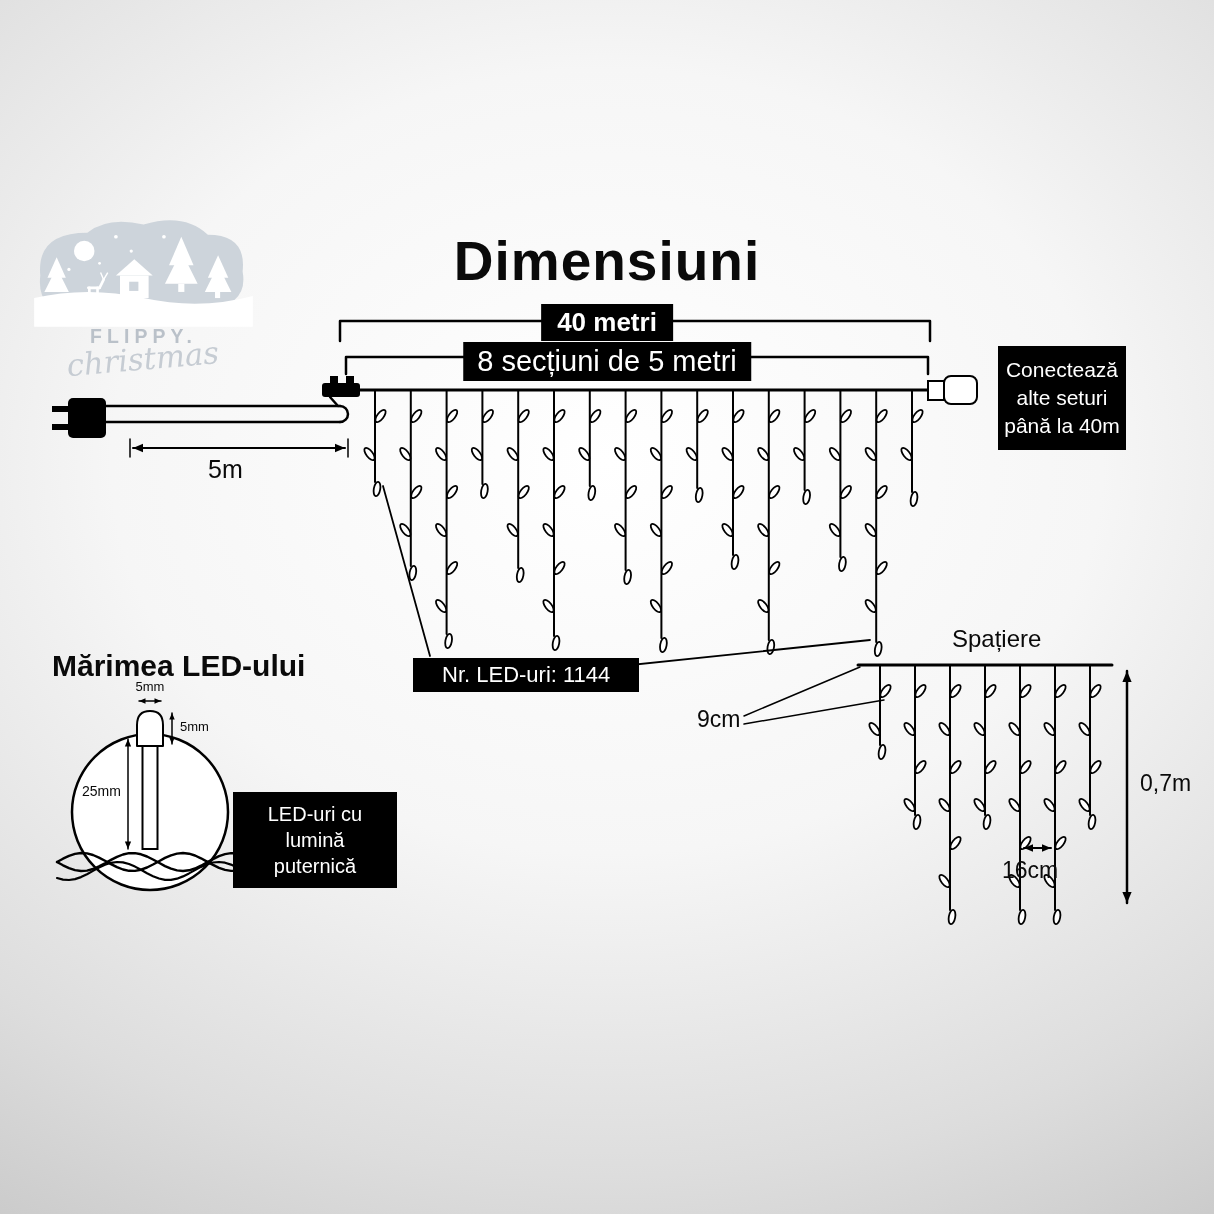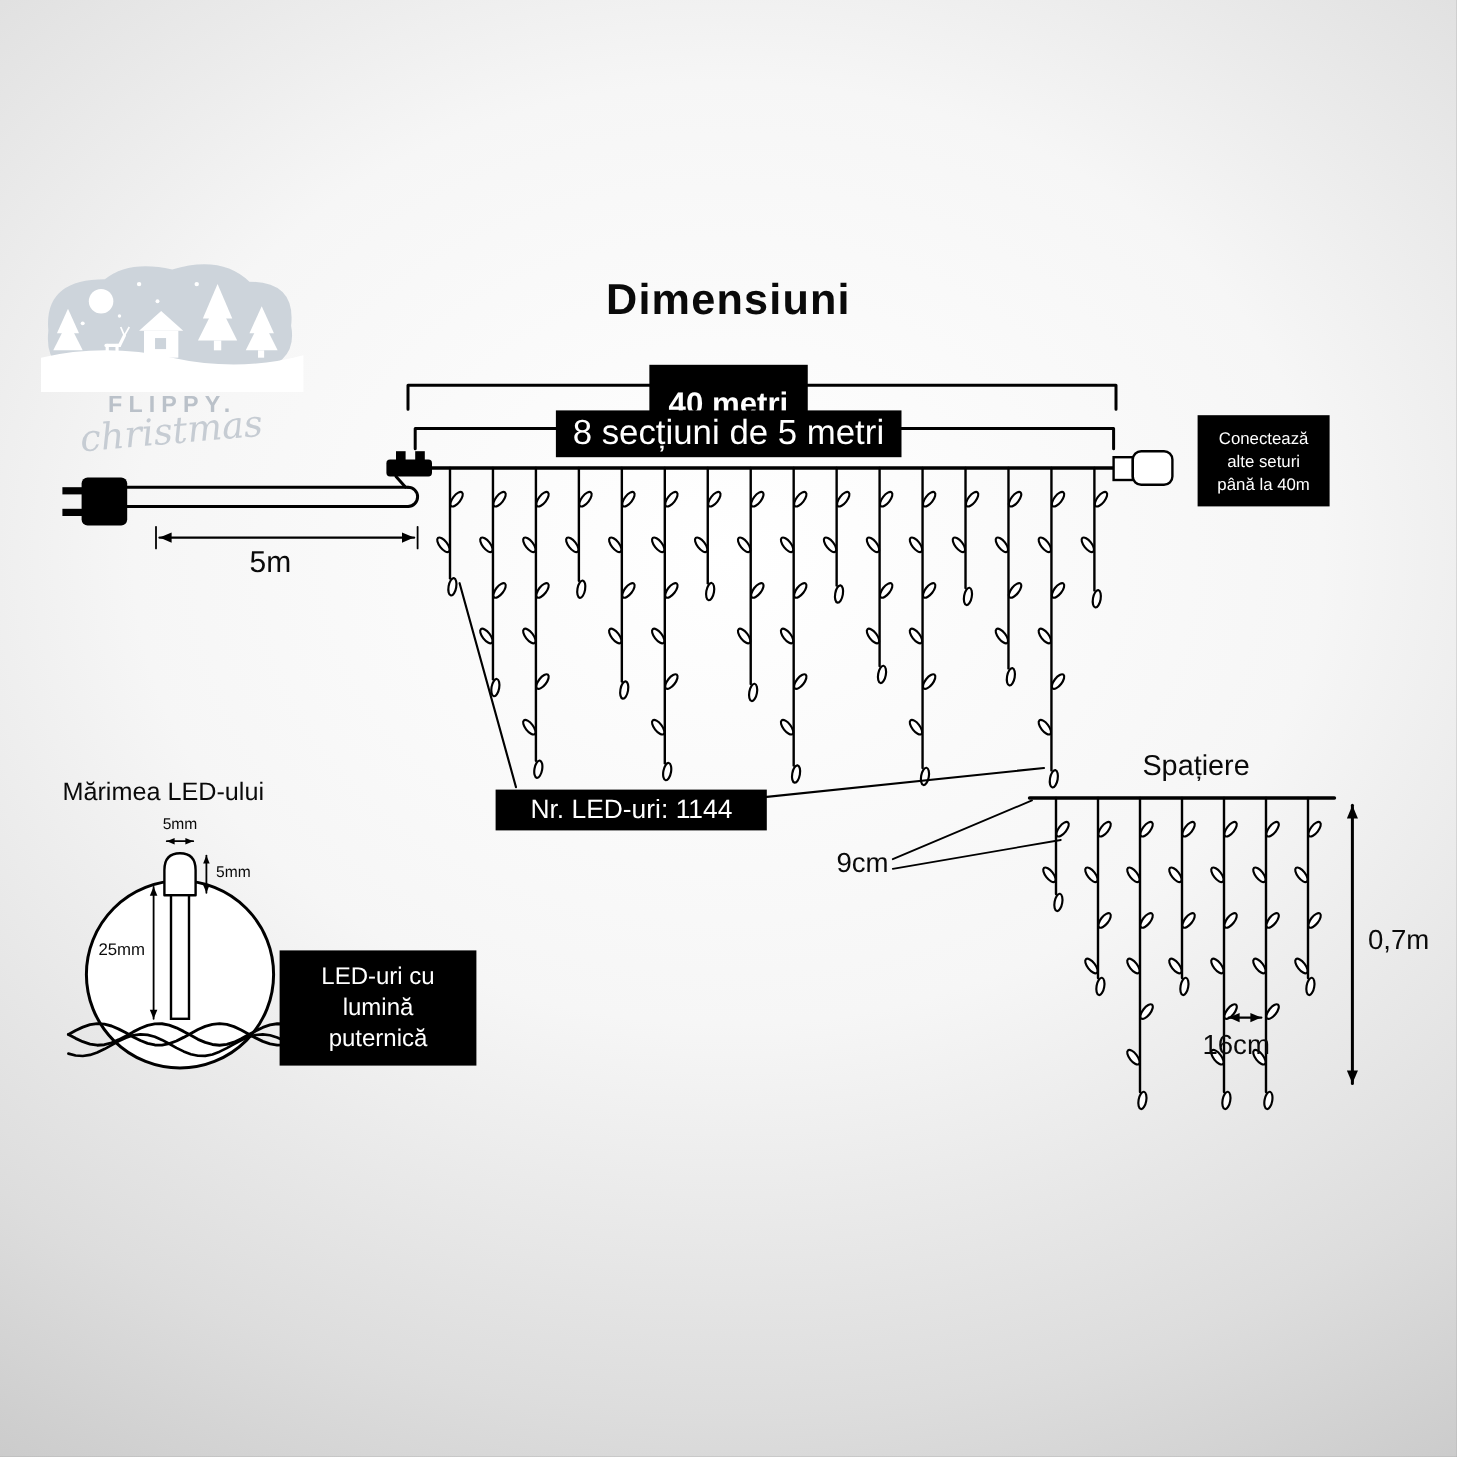--- a/index.html
+++ b/index.html
@@ -234,34 +234,34 @@
         <line x1="61" y1="74" x2="72" y2="74"></line>
           <line x1="72" y1="74" x2="76" y2="66"></line>
       </g>
       <path d="M76,66 l-3,-7 M76,66 l4,-7" stroke="#fff" stroke-width="1.4" fill="none"></path>
       <path d="M8,84 Q60,72 115,84 Q170,96 222,82 L222,112 L8,112 Z" fill="#fff"></path>
     </g>
     <text x="115" y="128" text-anchor="middle" font-size="19" font-weight="bold" letter-spacing="5" fill="#bac1c9">FLIPPY.</text>
     <text x="115" y="154" text-anchor="middle" font-size="30" font-style="italic" font-family="DejaVu Serif, serif" fill="#c6ccd3" transform="rotate(-5 115 152)">christmas</text>
   </svg>
 
-  <div class="lbl" style="left:0;right:0;top:229px;text-align:center;font-size:36px;font-weight:800;letter-spacing:1px">Dimensiuni</div>
-
-  <div class="box center-x" style="top:304px;font-size:26px;font-weight:700;padding:17px 16px">40 metri</div>
+  <div class="lbl" style="left:0;right:0;top:229px;text-align:center;font-size:55px;font-weight:800;letter-spacing:1px">Dimensiuni</div>
+
+  <div class="box center-x" style="top:304px;font-size:26px;font-weight:700;padding:3px 16px">40 metri</div>
   <div class="box center-x" style="top:342px;font-size:29px;padding:3px 14px">8 secțiuni de 5 metri</div>
-  <div class="box" style="left:998px;top:346px;width:110px;font-size:14px;line-height:1.34;padding:10px 4px">Conectează
+  <div class="box" style="left:998px;top:346px;width:128px;font-size:21px;line-height:1.34;padding:10px 4px">Conectează
 alte seturi
 până la 40m</div>
   <div class="box" style="left:413px;top:658px;font-size:22px;padding:4px 29px">Nr. LED-uri: 1144</div>
   <div class="box" style="left:233px;top:792px;width:164px;font-size:20px;line-height:1.3;padding:9px 15px">LED-uri cu lumină
 puternică</div>
 
   <div class="lbl" style="left:208px;top:455px;font-size:25px;font-weight:500">5m</div>
   <div class="lbl" style="left:952px;top:625px;font-size:24px;font-weight:400">Spațiere</div>
   <div class="lbl" style="left:697px;top:706px;font-size:23px">9cm</div>
   <div class="lbl" style="left:1002px;top:857px;font-size:23px">16cm</div>
   <div class="lbl" style="left:1140px;top:770px;font-size:23px">0,7m</div>
-  <div class="lbl" style="left:52px;top:649px;font-size:21px;font-weight:400">Mărimea LED-ului</div>
+  <div class="lbl" style="left:52px;top:649px;font-size:30px;font-weight:700">Mărimea LED-ului</div>
   <div class="lbl center-x" style="left:150px;top:679px;font-size:13px">5mm</div>
   <div class="lbl" style="left:180px;top:719px;font-size:13px">5mm</div>
   <div class="lbl" style="left:82px;top:783px;width:40px;text-align:left;font-size:14px">25mm</div>
 
 </div>
 
 </body></html>

